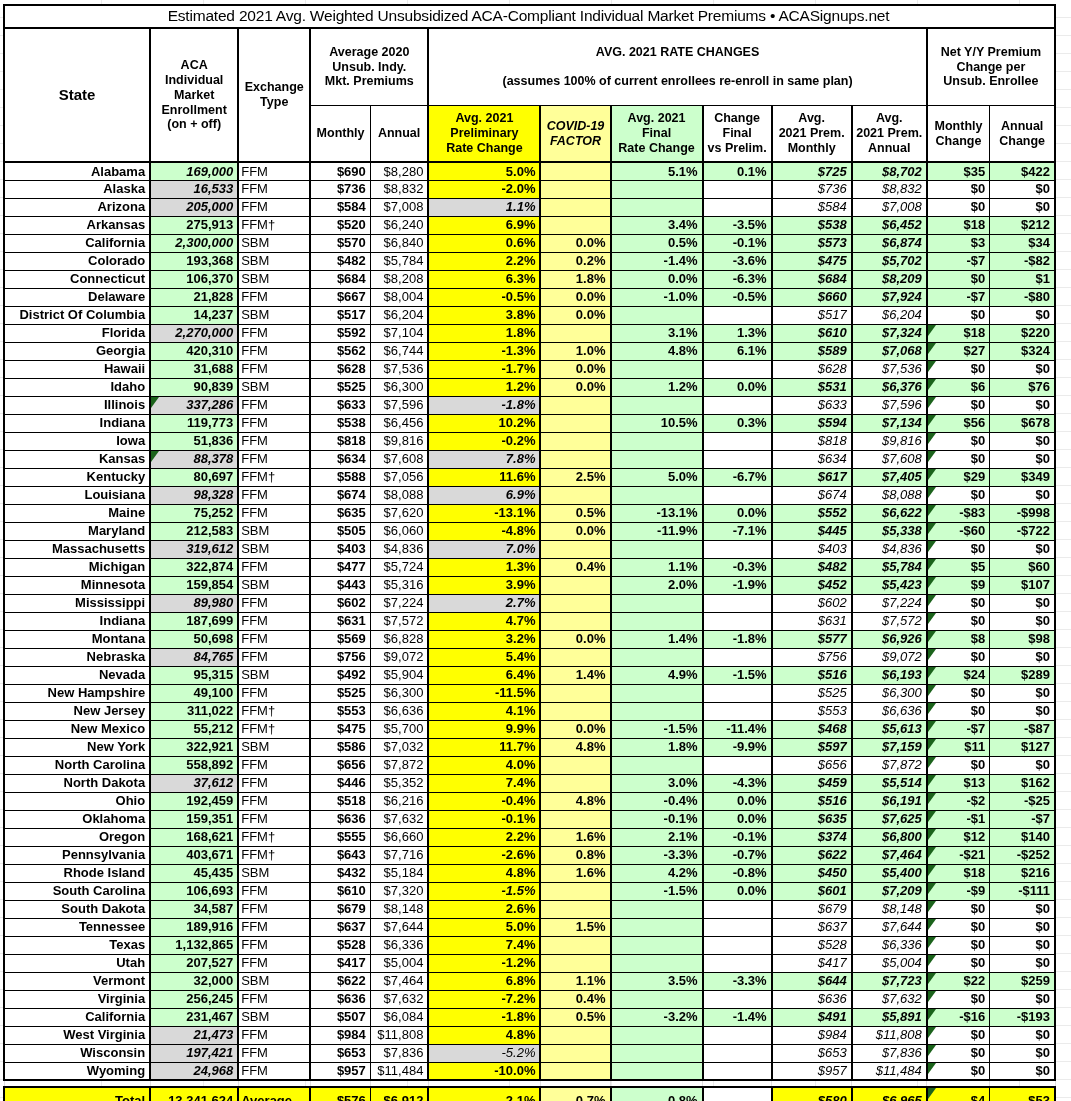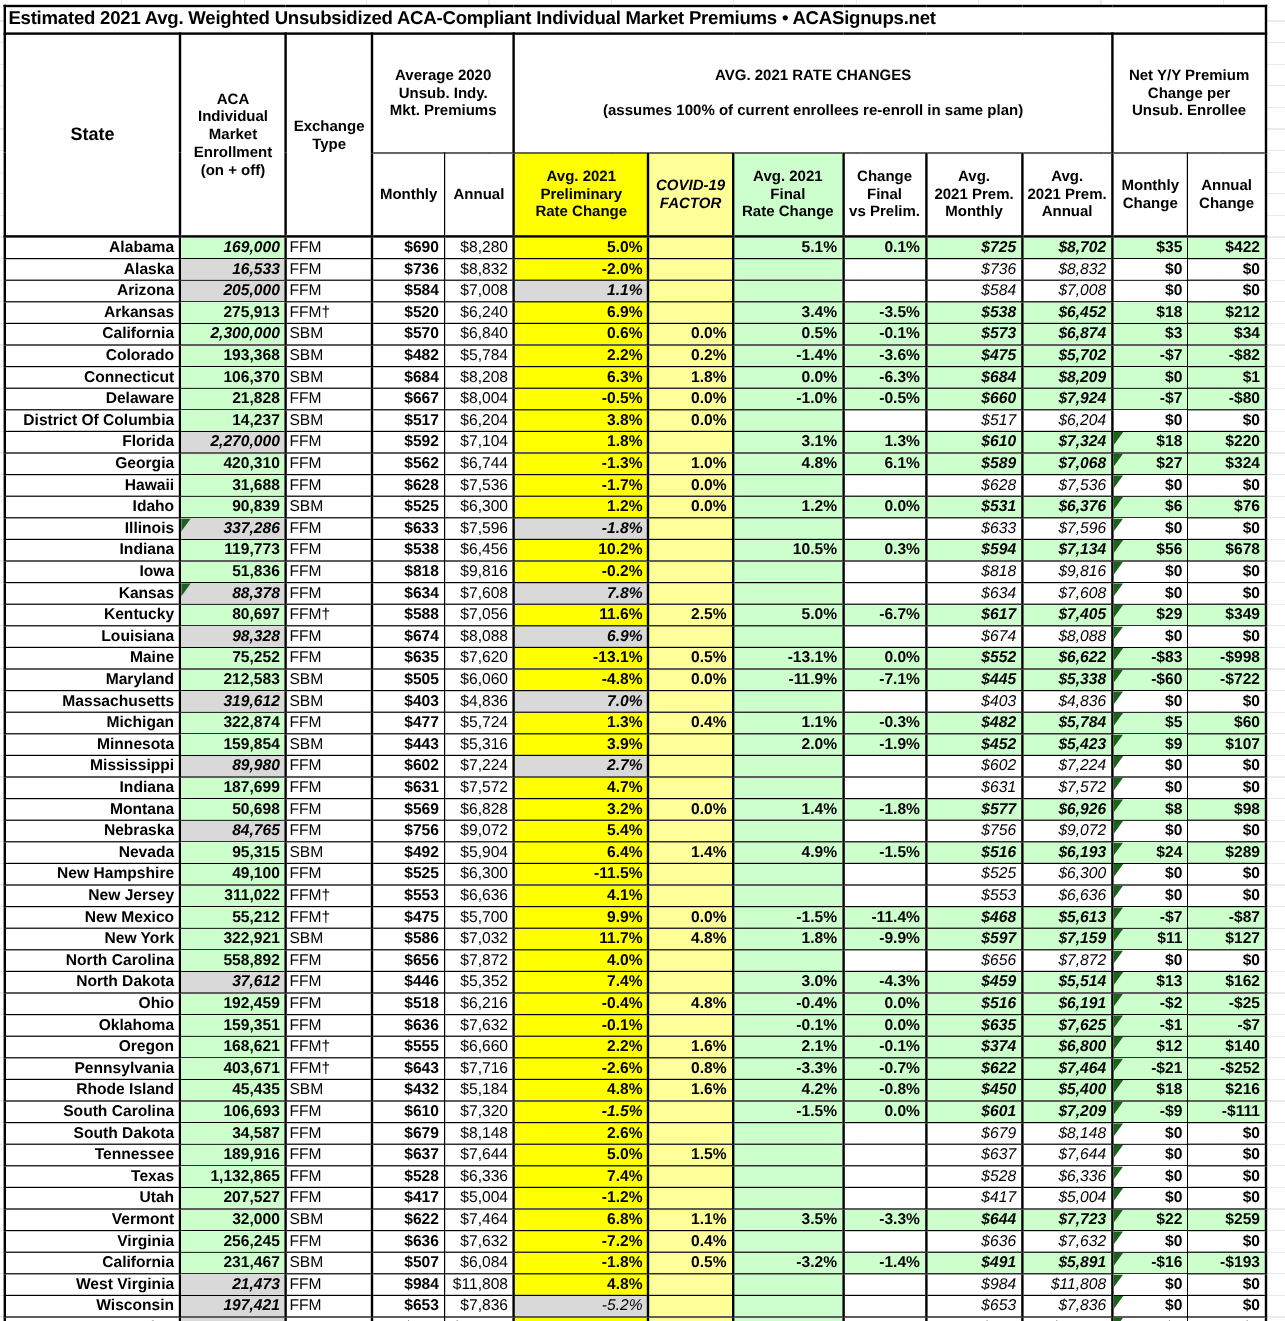--- a/index.html
+++ b/index.html
@@ -28,25 +28,25 @@
   .bg-g{background:var(--green)} .bg-x{background:var(--gray)}
   .tl2{border-left-width:2px} .lb2{border-left-width:2px} .rb2{border-right-width:2px}
   .bt2{border-top-width:2px} .bb2{border-bottom-width:2px}
   .rel{position:relative}
   .flag{
     position:absolute; top:0; left:0; width:0; height:0;
     border-top:11px solid var(--flag-green); border-right:8px solid transparent;
   }
   .title-cell{
     height:23px; font-size:15.5px; letter-spacing:-0.2px;
-    border-width:2px; font-weight:bold;
+    border-width:2px; text-align:center; font-weight:normal;
   }
   .hd{
     font-weight:bold; text-align:center; font-size:12.5px; line-height:1.18;
-    white-space:pre-line; padding:12px 2px;margin-top:38px;
+    white-space:pre-line; padding:1px 2px;margin-top:38px;
   }
   .state-h{font-size:15px}
   tr.hA td{height:59px} tr.hB td{height:57px}
   tr.spacer td{
     height:7px; background:transparent;
     border:1px solid #e0e0e0; border-top:none; border-bottom:none;
   }
   tr.total-row td{height:27px; font-size:13px}
 </style>
 </head>

